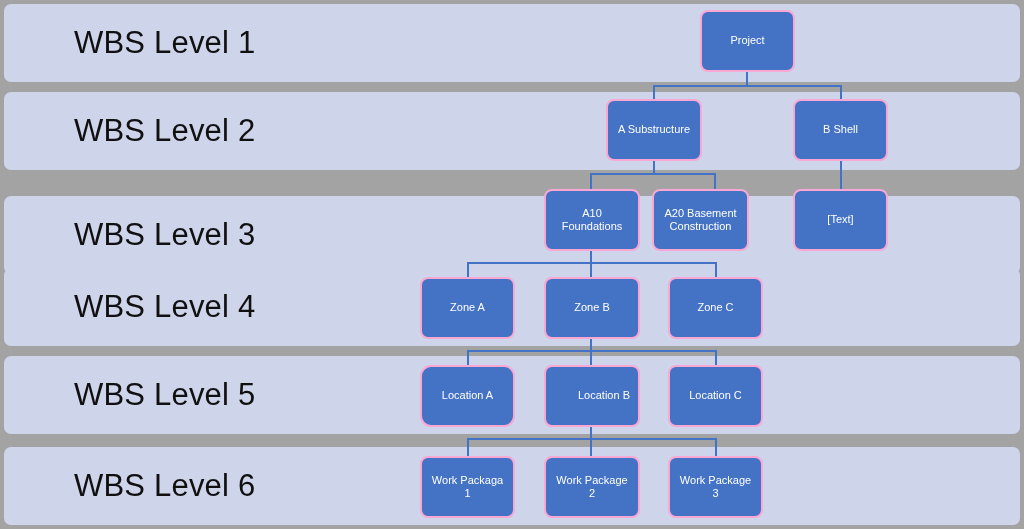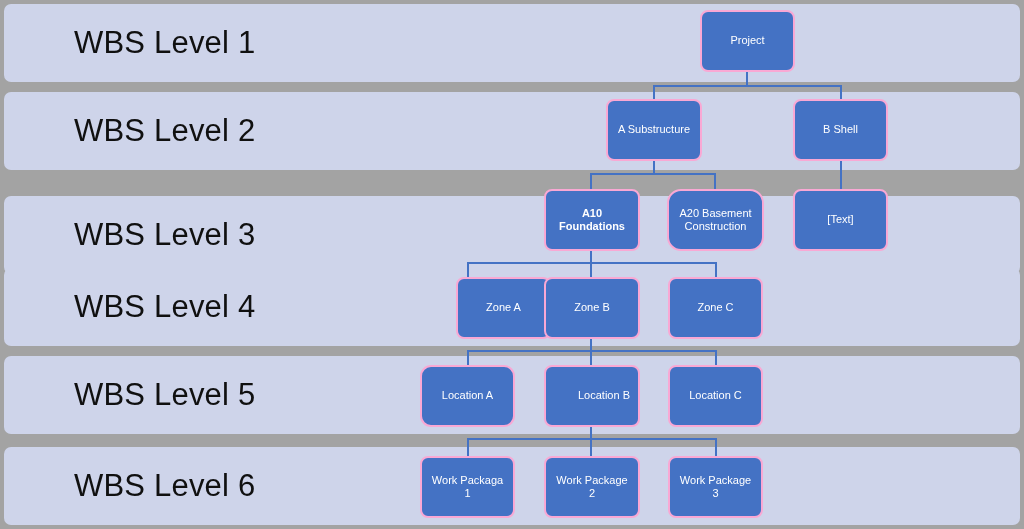--- a/index.html
+++ b/index.html
@@ -130,33 +130,33 @@
     <span class="node-text">Project</span>
   </div>
 
   <div class="node" style="left:606px; top:99px; width:96px; height:62px;">
     <span class="node-text">A Substructure</span>
   </div>
   <div class="node" style="left:793px; top:99px; width:95px; height:62px;">
     <span class="node-text">B Shell</span>
   </div>
 
-  <div class="node" style="left:544px; top:189px; width:96px; height:62px;font-weight:bold;">
+  <div class="node" style="left:544px; top:189px; width:96px; height:62px;">
     <span class="node-text">A10
 Foundations</span>
   </div>
-  <div class="node" style="left:667px; top:189px; width:97px; height:62px;border-radius:14px;">
+  <div class="node" style="left:652px; top:189px; width:97px; height:62px;">
     <span class="node-text">A20 Basement
 Construction</span>
   </div>
   <div class="node" style="left:793px; top:189px; width:95px; height:62px;">
     <span class="node-text">[Text]</span>
   </div>
 
-  <div class="node" style="left:420px; top:277px; width:95px; height:62px;margin-left:36px;">
+  <div class="node" style="left:420px; top:277px; width:95px; height:62px;">
     <span class="node-text">Zone A</span>
   </div>
   <div class="node" style="left:544px; top:277px; width:96px; height:62px;text-align:center;">
     <span class="node-text">Zone B</span>
   </div>
   <div class="node" style="left:668px; top:277px; width:95px; height:62px;">
     <span class="node-text">Zone C</span>
   </div>
 
   <div class="node" style="left:420px; top:365px; width:95px; height:62px;border-radius:11px;">

